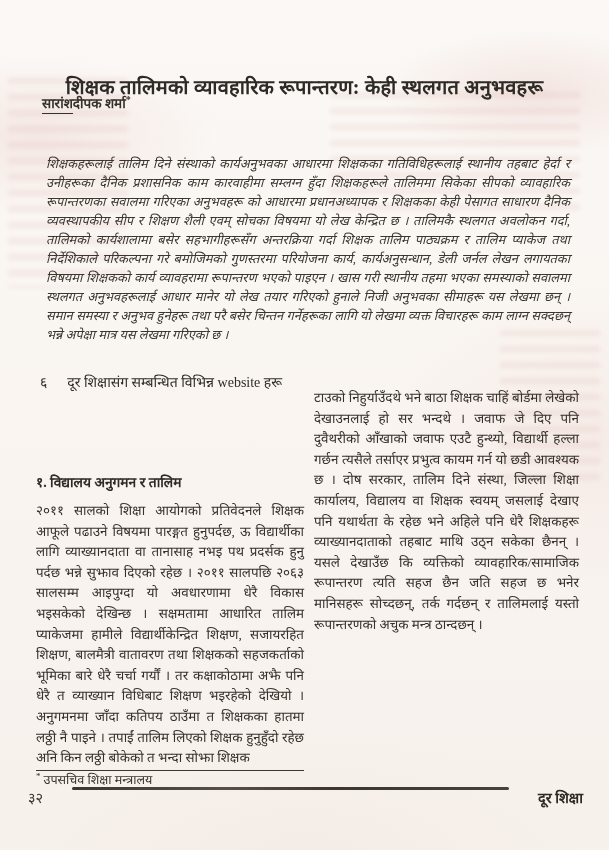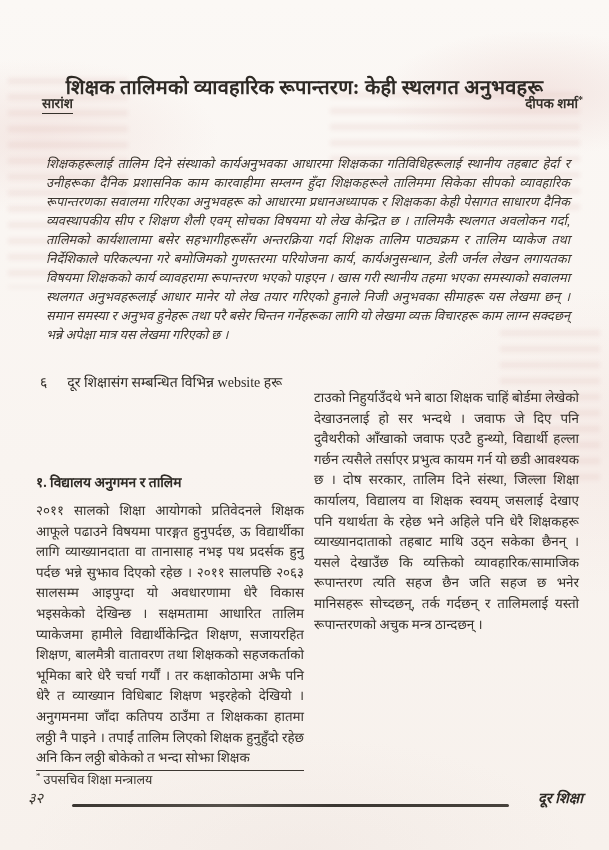--- a/index.html
+++ b/index.html
@@ -41,23 +41,22 @@
     top: 60px; left: 40px; right: 40px;
     text-align: center;
     font-size: 20px;
     font-weight: bold;
     letter-spacing: 0.2px;
     color: #2e2a25;
   }
 
   .byline-row {
     position: absolute;
-    top: 94px; left: 42px; right: 26px;
+    top: 94px; left: 42px; right: 36px;
     display: flex;
-    justify-content: space-between;
     align-items: flex-start;
   }
   .abstract-label {
     font-weight: bold;
     font-size: 13.5px;
     border-bottom: 1.5px solid #35312b;
     padding-bottom: 1px;
   }
   .author { font-size: 13.5px; font-weight: bold; }
   .author sup { font-size: 10px; line-height: 0; }
@@ -103,23 +102,22 @@
     border-top: 1.5px solid #3c3731;
     margin-top: 1px;
     font-size: 12.6px;
   }
   .footnote-block sup { font-size: 9px; margin-right: 3px; }
 
   .footer {
     position: absolute;
     left: 28px; right: 26px; top: 787px;
     display: flex;
-    align-items: flex-end;
+    align-items: flex-start;
     gap: 29px;
-    font-style: italic;
   }
   .page-number { font-size: 14.5px; color: #3a362f; }
   .footer-rule {
     flex: 1;
     height: 3px;
     background: linear-gradient(90deg, #3a3631 0%, #55504a 35%, #3a3631 60%, #47423c 100%);
     border-radius: 2px;
   }
   .journal-name { font-size: 14.5px; font-weight: bold; color: #2e2a25; }
 </style>

